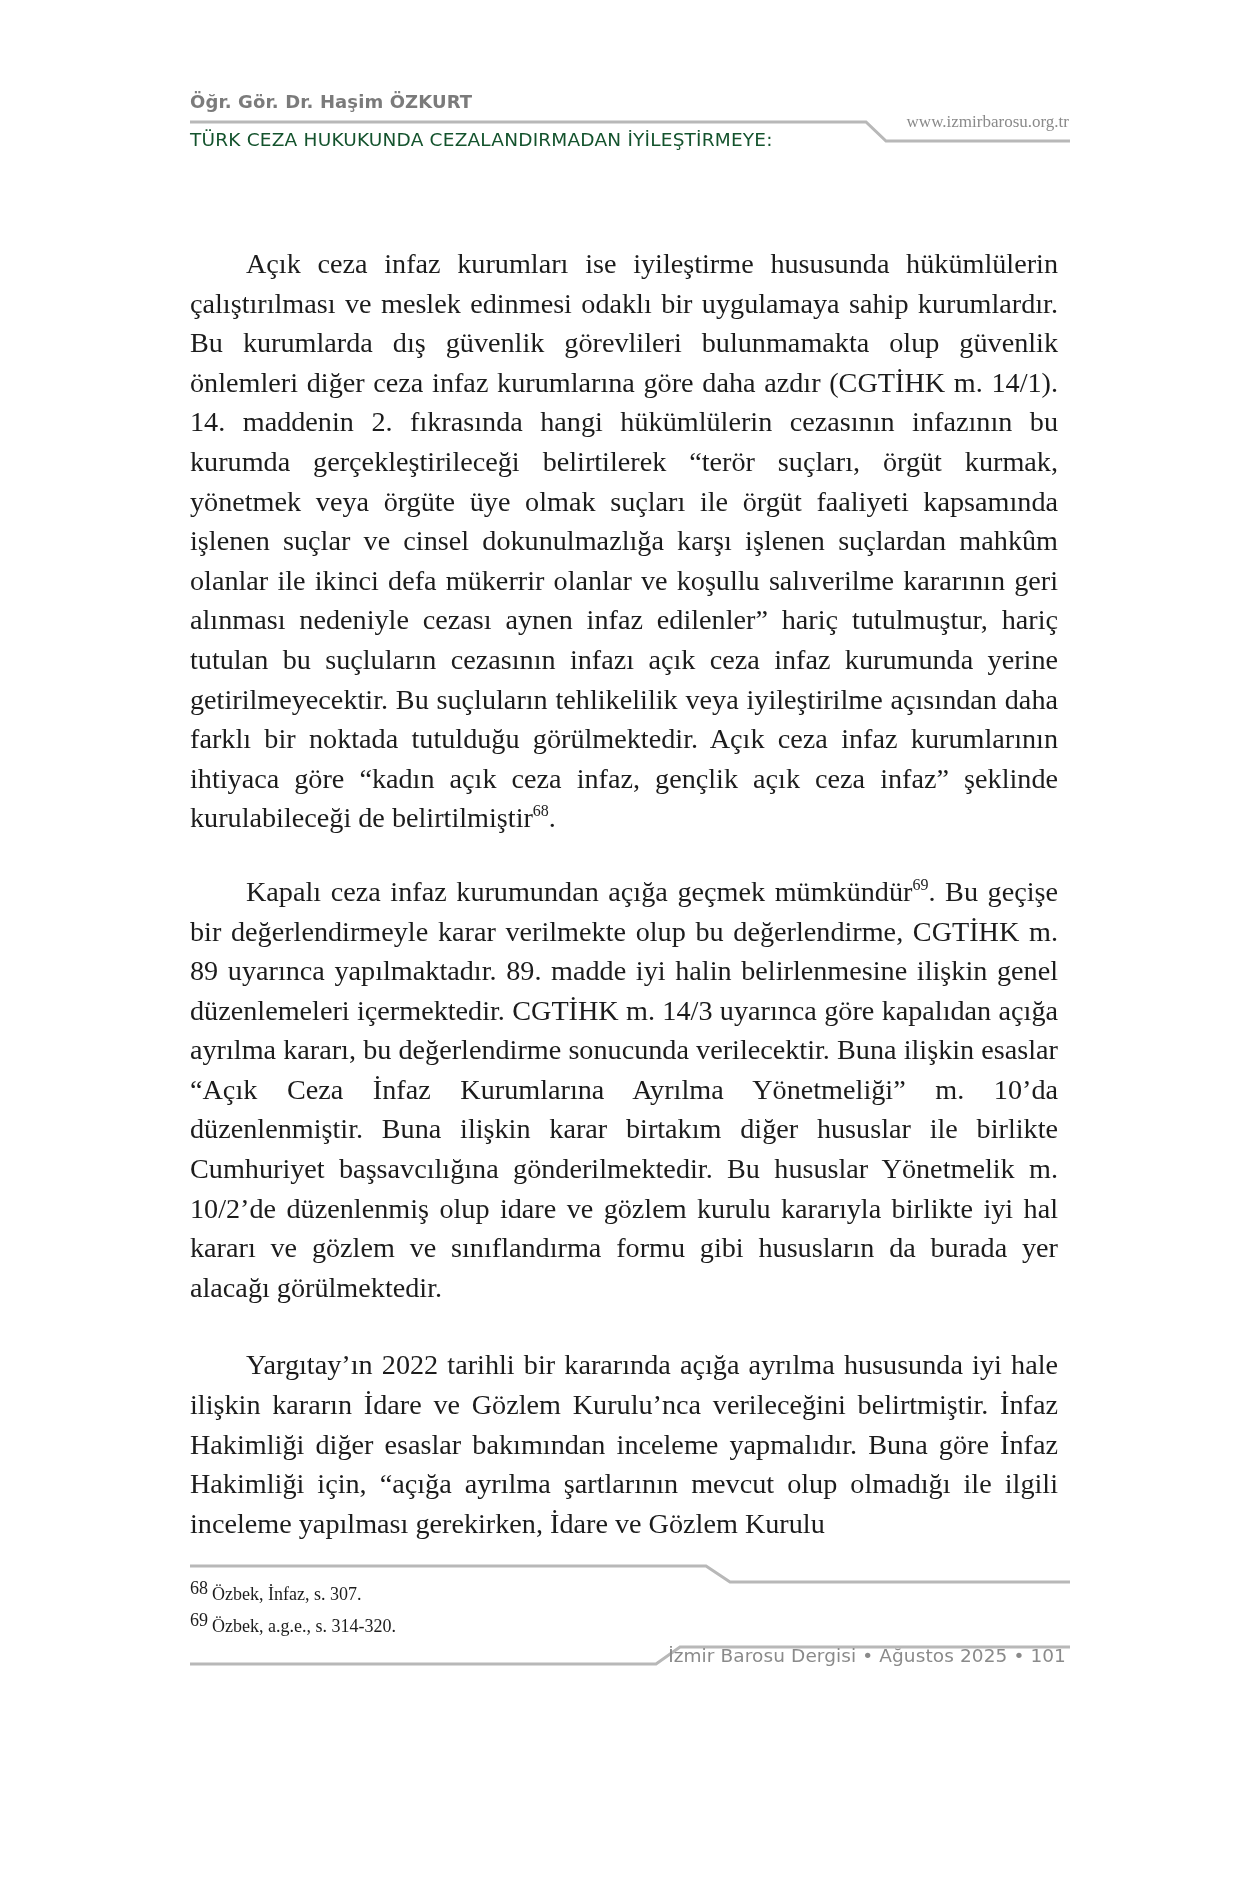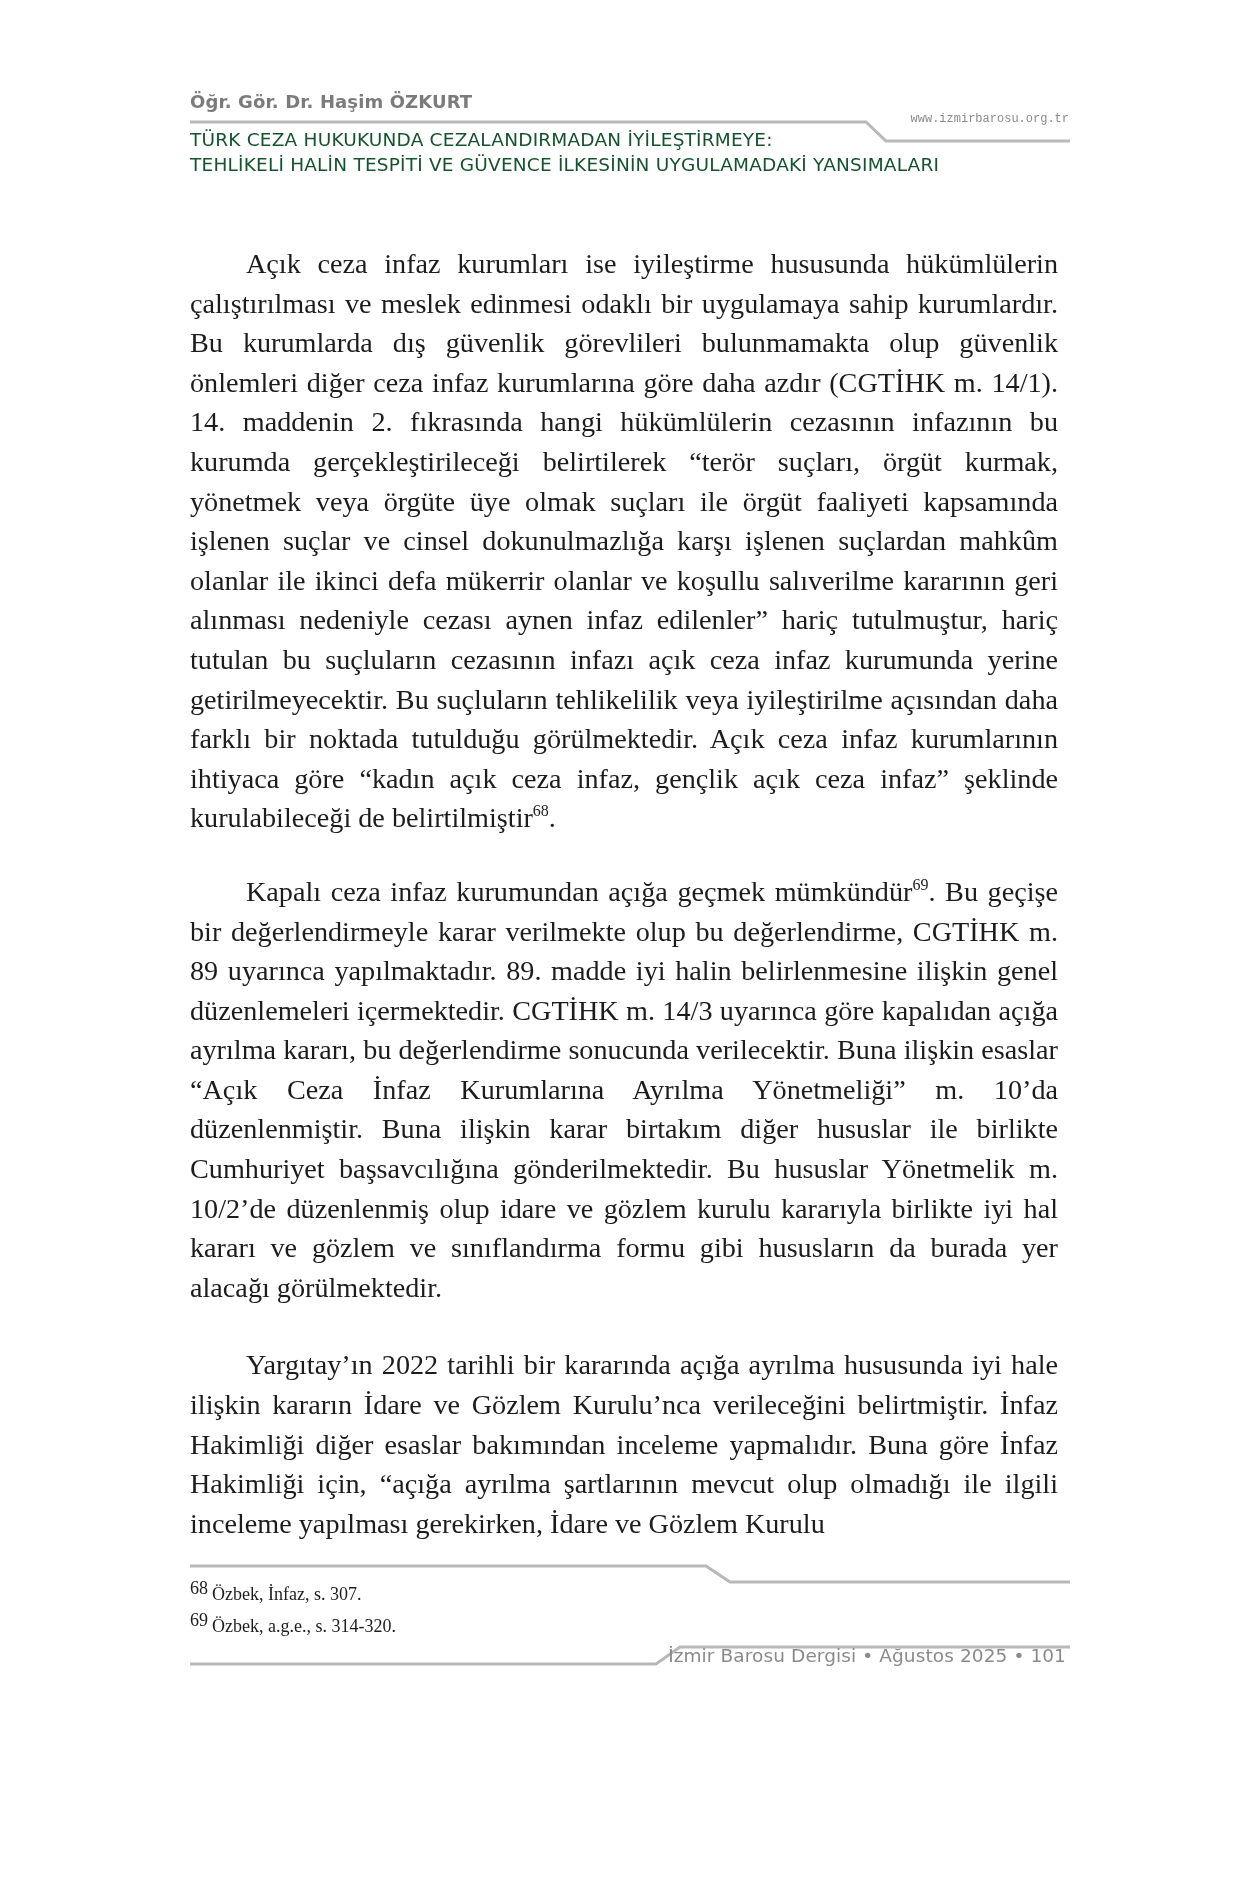--- a/index.html
+++ b/index.html
@@ -7,21 +7,21 @@
   .page { position: absolute; left: 0; top: 0; width: 1260px; height: 1890px; background: #fff; }
 
   
   .hdr-author {
     position: absolute; left: 190px; top: 91px;
     font-family: "DejaVu Sans", sans-serif; font-weight: bold;
     font-size: 18px; color: #7b7b7b; letter-spacing: 0.1px; white-space: nowrap;
   }
   .hdr-url {
     position: absolute; right: 191px; top: 112px;
-    font-family: Liberation Mono, monospace; font-size: 12px; color: #8a8a8a; white-space: nowrap;
+    font-family: Liberation Serif, serif; font-size: 17px; color: #8a8a8a; white-space: nowrap;
   }
   .hdr-title {
     position: absolute; left: 190px; top: 127px;
     font-family: "DejaVu Sans", sans-serif; font-size: 18.5px; line-height: 25px;
     color: #14532d; letter-spacing: 0.2px; white-space: nowrap; font-weight: normal;
   }
   .rule-svg { position: absolute; left: 0; top: 0; pointer-events: none; }
 
   
   .body-text {
@@ -56,21 +56,20 @@
   <svg class="rule-svg" width="1260" height="1890">
     <polyline points="190,122 866,122 886,141 1070,141" fill="none" stroke="#b8b8b8" stroke-width="3"></polyline>
     <polyline points="190,1566 706,1566 730,1582 1070,1582" fill="none" stroke="#b8b8b8" stroke-width="3"></polyline>
     <polyline points="190,1664 656,1664 680,1647 1070,1647" fill="none" stroke="#b8b8b8" stroke-width="3"></polyline>
   </svg>
 
   <div class="hdr-author">Öğr. Gör. Dr. Haşim ÖZKURT</div>
   <div class="hdr-url">www.izmirbarosu.org.tr</div>
   <div class="hdr-title">
     <div>TÜRK CEZA HUKUKUNDA CEZALANDIRMADAN İYİLEŞTİRMEYE:</div>
-    <div>TEHLİKELİ HALİN TESPİTİ VE GÜVENCE İLKESİNİN UYGULAMADAKİ YANSIMALARI</div>
   </div>
 
   <div class="body-text">
     <p><span>Açık ceza infaz kurumları ise iyileştirme hususunda hükümlülerin çalıştırılması ve meslek edinmesi odaklı bir uygulamaya sahip kurumlardır. Bu kurumlarda dış güvenlik görevlileri bulunmamakta olup güvenlik önlemleri diğer ceza infaz kurumlarına göre daha azdır (CGTİHK m. 14/1). 14. maddenin 2. fıkrasında hangi hükümlülerin cezasının infazının bu kurumda gerçekleştirileceği belirtilerek “terör suçları, örgüt kurmak, yönetmek veya örgüte üye olmak suçları ile örgüt faaliyeti kapsamında işlenen suçlar ve cinsel dokunulmazlığa karşı işlenen suçlardan mahkûm olanlar ile ikinci defa mükerrir olanlar ve koşullu salıverilme kararının geri alınması nedeniyle cezası aynen infaz edilenler” hariç tutulmuştur, hariç tutulan bu suçluların cezasının infazı açık ceza infaz kurumunda yerine getirilmeyecektir. Bu suçluların tehlikelilik veya iyileştirilme açısından daha farklı bir noktada tutulduğu görülmektedir. Açık ceza infaz kurumlarının ihtiyaca göre “kadın açık ceza infaz, gençlik açık ceza infaz” şeklinde kurulabileceği de belirtilmiştir</span><sup class="fn-ref">68</sup><span>.</span></p>
     <p class="tight"><span>Kapalı ceza infaz kurumundan açığa geçmek mümkündür</span><sup class="fn-ref">69</sup><span>. Bu geçişe bir değerlendirmeyle karar verilmekte olup bu değerlendirme, CGTİHK m. 89 uyarınca yapılmaktadır. 89. madde iyi halin belirlenmesine ilişkin genel düzenlemeleri içermektedir. CGTİHK m. 14/3 uyarınca göre kapalıdan açığa ayrılma kararı, bu değerlendirme sonucunda verilecektir. Buna ilişkin esaslar “Açık Ceza İnfaz Kurumlarına Ayrılma Yönetmeliği” m. 10’da düzenlenmiştir. Buna ilişkin karar birtakım diğer hususlar ile birlikte Cumhuriyet başsavcılığına gönderilmektedir. Bu hususlar Yönetmelik m. 10/2’de düzenlenmiş olup idare ve gözlem kurulu kararıyla birlikte iyi hal kararı ve gözlem ve sınıflandırma formu gibi hususların da burada yer alacağı görülmektedir.</span></p>
     <p><span>Yargıtay’ın 2022 tarihli bir kararında açığa ayrılma hususunda iyi hale ilişkin kararın İdare ve Gözlem Kurulu’nca verileceğini belirtmiştir. İnfaz Hakimliği diğer esaslar bakımından inceleme yapmalıdır. Buna göre İnfaz Hakimliği için, “açığa ayrılma şartlarının mevcut olup olmadığı ile ilgili inceleme yapılması gerekirken, İdare ve Gözlem Kurulu</span></p>
   </div>
 
   <div class="footnotes">
     <div class="footnote"><span class="fn-num">68</span><span>Özbek, İnfaz, s. 307.</span></div>

